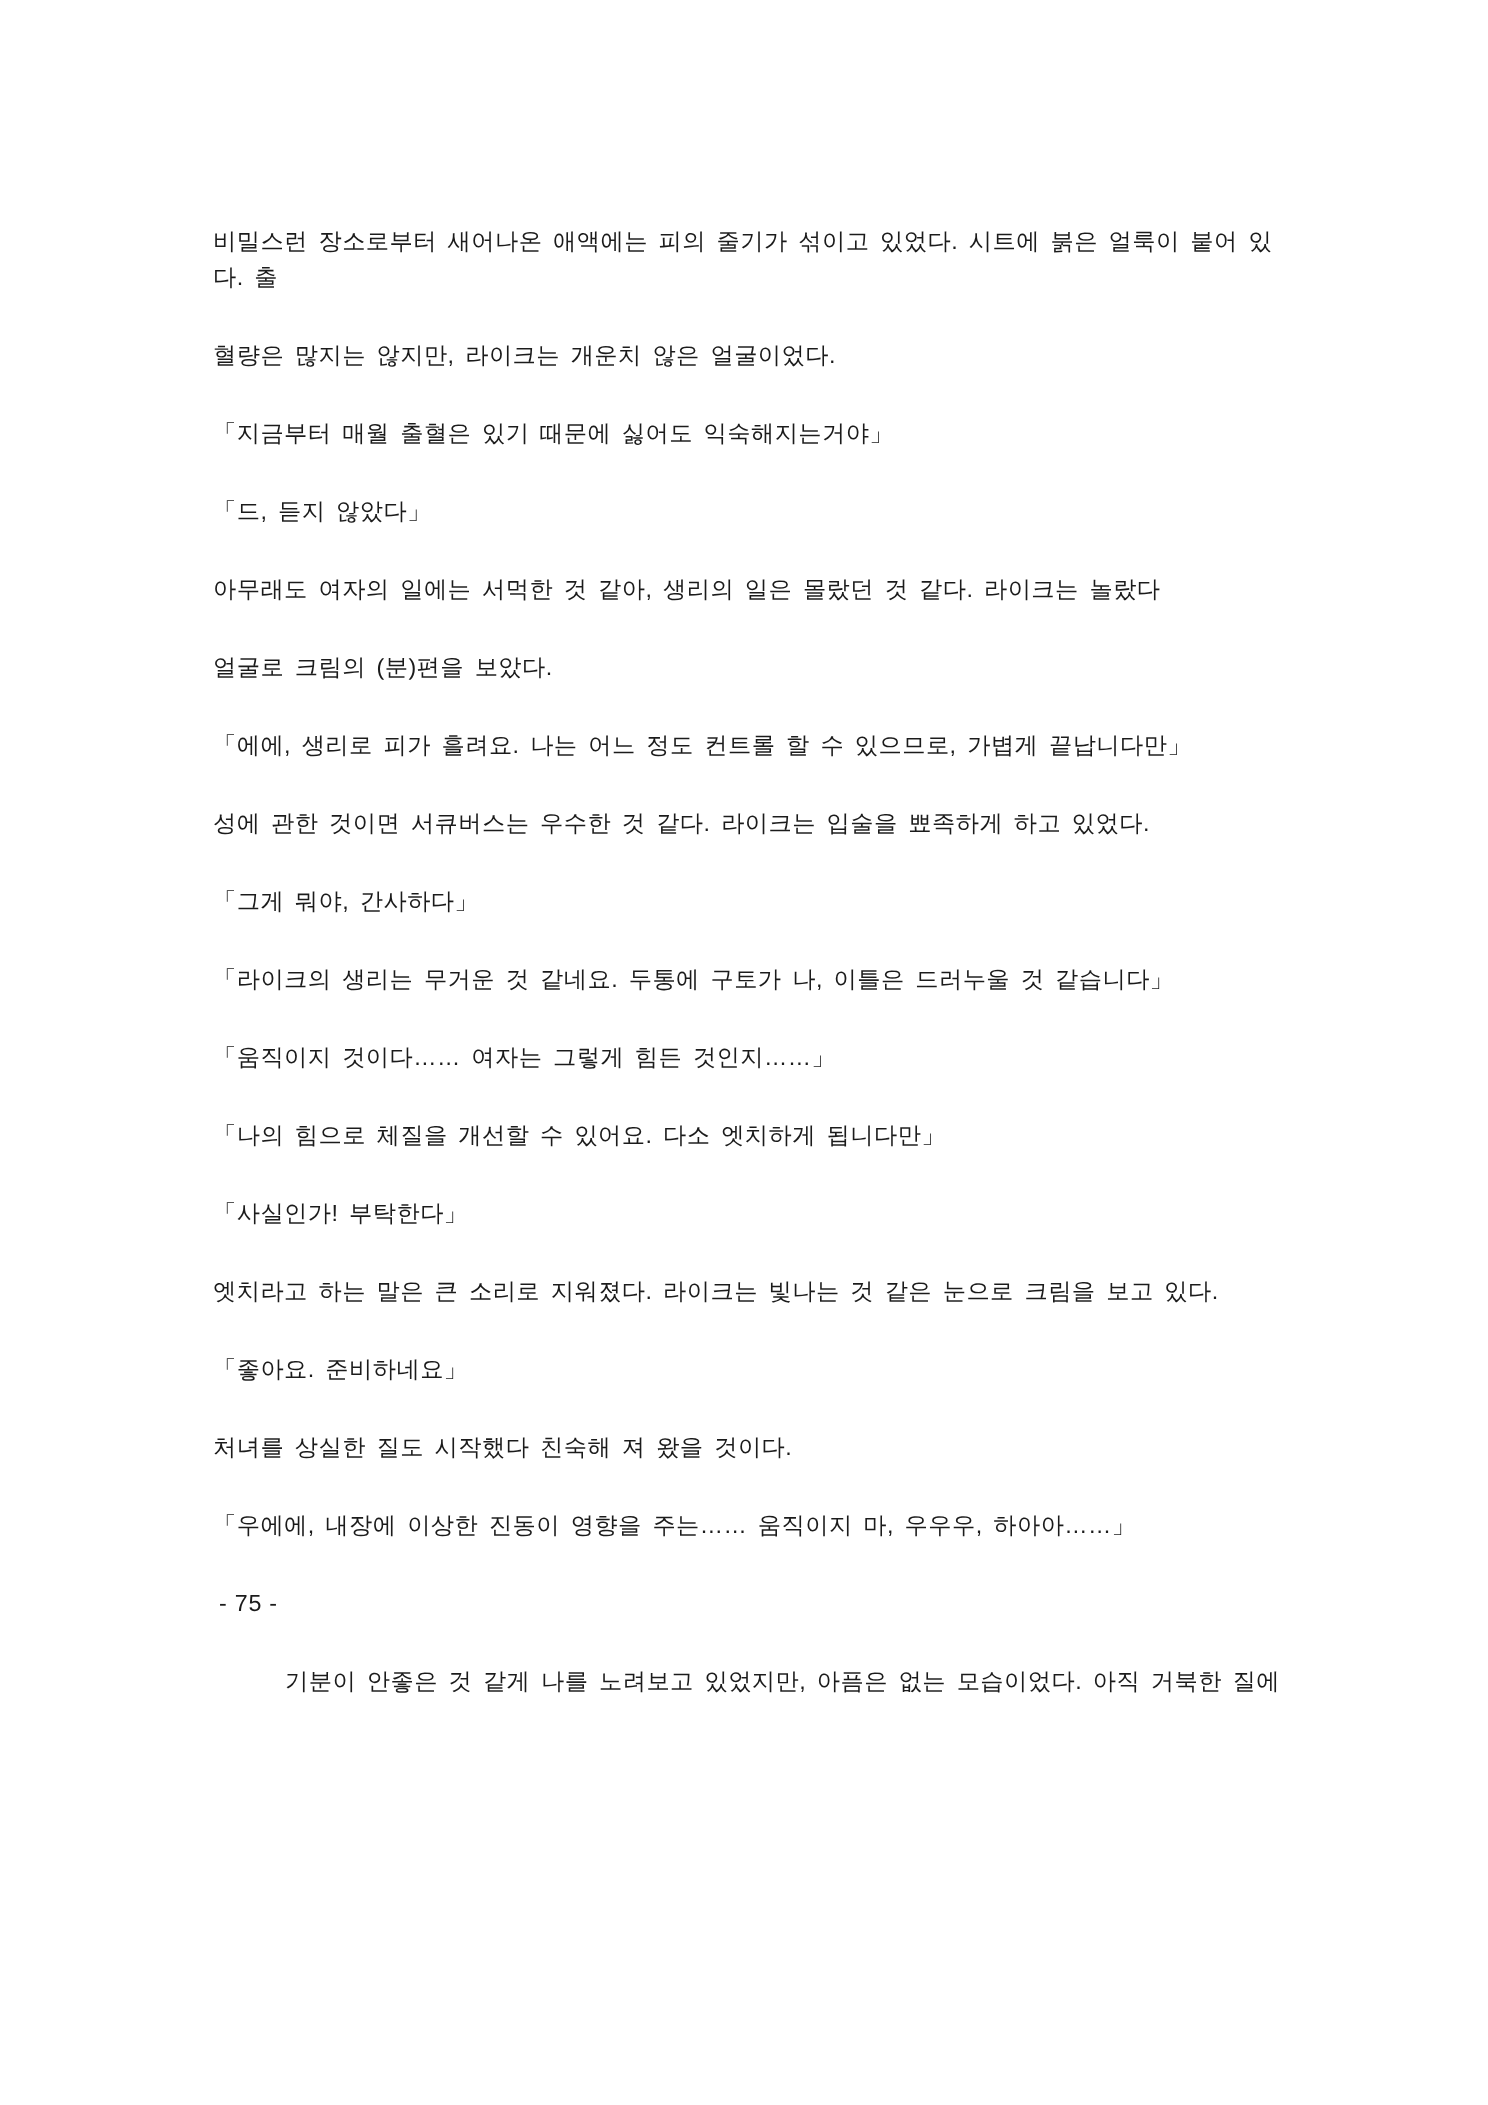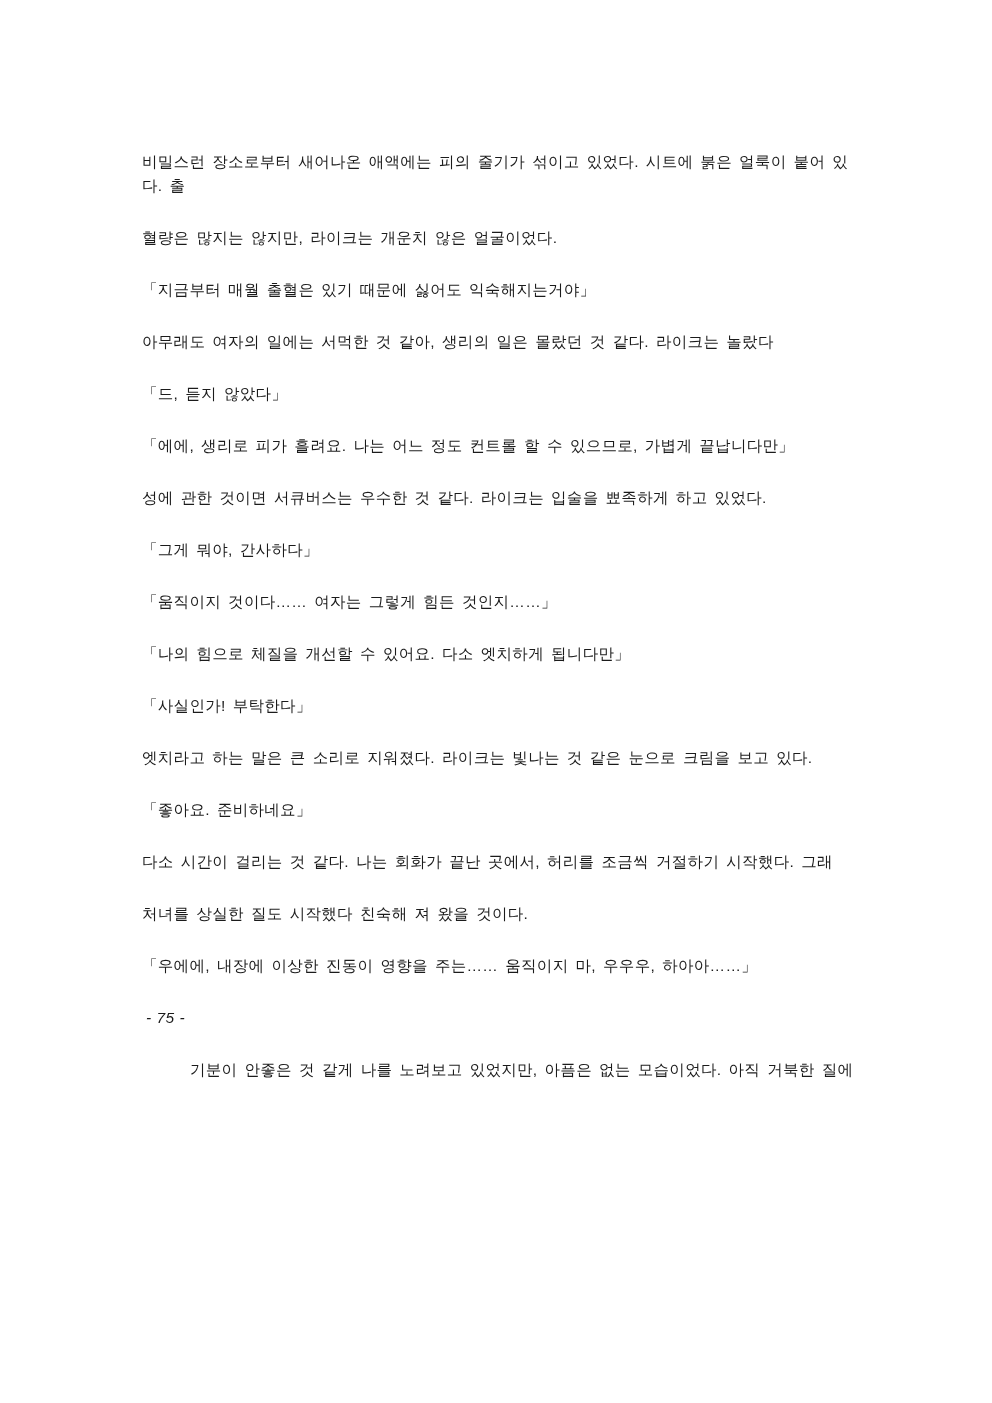--- a/index.html
+++ b/index.html
@@ -35,47 +35,47 @@
     text-align: left;
     white-space: pre-wrap;
   }
   .page-number {
     font-size: 15.5px;
     line-height: 1.55;
     letter-spacing: 0.5px;
     color: #1b1b1b;
     margin: 0 0 28px 0;
     padding-left: 4px;
-    font-style: italic;
   }
   .para:last-child {
     margin-bottom: 0;
     margin-left: 48px;
   }
 </style>
 </head>
 <body>
 
 <div class="page">
   <div class="doc-body">
 
     <p class="para">비밀스런 장소로부터 새어나온 애액에는 피의 줄기가 섞이고 있었다. 시트에 붉은 얼룩이 붙어 있다. 출</p>
     <p class="para">혈량은 많지는 않지만, 라이크는 개운치 않은 얼굴이었다.</p>
     <p class="para">「지금부터 매월 출혈은 있기 때문에 싫어도 익숙해지는거야」</p>
+    <p class="para">「드, 듣지 않았다」</p>
     <p class="para">아무래도 여자의 일에는 서먹한 것 같아, 생리의 일은 몰랐던 것 같다. 라이크는 놀랐다</p>
-    <p class="para">「드, 듣지 않았다」</p>
+    <p class="para">얼굴로 크림의 (분)편을 보았다.</p>
     <p class="para">「에에, 생리로 피가 흘려요. 나는 어느 정도 컨트롤 할 수 있으므로, 가볍게 끝납니다만」</p>
     <p class="para">성에 관한 것이면 서큐버스는 우수한 것 같다. 라이크는 입술을 뾰족하게 하고 있었다.</p>
     <p class="para">「그게 뭐야, 간사하다」</p>
+    <p class="para">「라이크의 생리는 무거운 것 같네요. 두통에 구토가 나, 이틀은 드러누울 것 같습니다」</p>
     <p class="para">「움직이지 것이다…… 여자는 그렇게 힘든 것인지……」</p>
     <p class="para">「나의 힘으로 체질을 개선할 수 있어요. 다소 엣치하게 됩니다만」</p>
     <p class="para">「사실인가! 부탁한다」</p>
     <p class="para">엣치라고 하는 말은 큰 소리로 지워졌다. 라이크는 빛나는 것 같은 눈으로 크림을 보고 있다.</p>
     <p class="para">「좋아요. 준비하네요」</p>
-    <p class="para">다소 시간이 걸리는 것 같다. 나는 회화가 끝난 곳에서, 허리를 조금씩 거절하기 시작했다. 그래</p>
     <p class="para">처녀를 상실한 질도 시작했다 친숙해 져 왔을 것이다.</p>
     <p class="para">「우에에, 내장에 이상한 진동이 영향을 주는…… 움직이지 마, 우우우, 하아아……」</p>
 
     <div class="page-number">- 75 -</div>
 
     <p class="para">기분이 안좋은 것 같게 나를 노려보고 있었지만, 아픔은 없는 모습이었다. 아직 거북한 질에</p>
 
   </div>
 </div>
 

